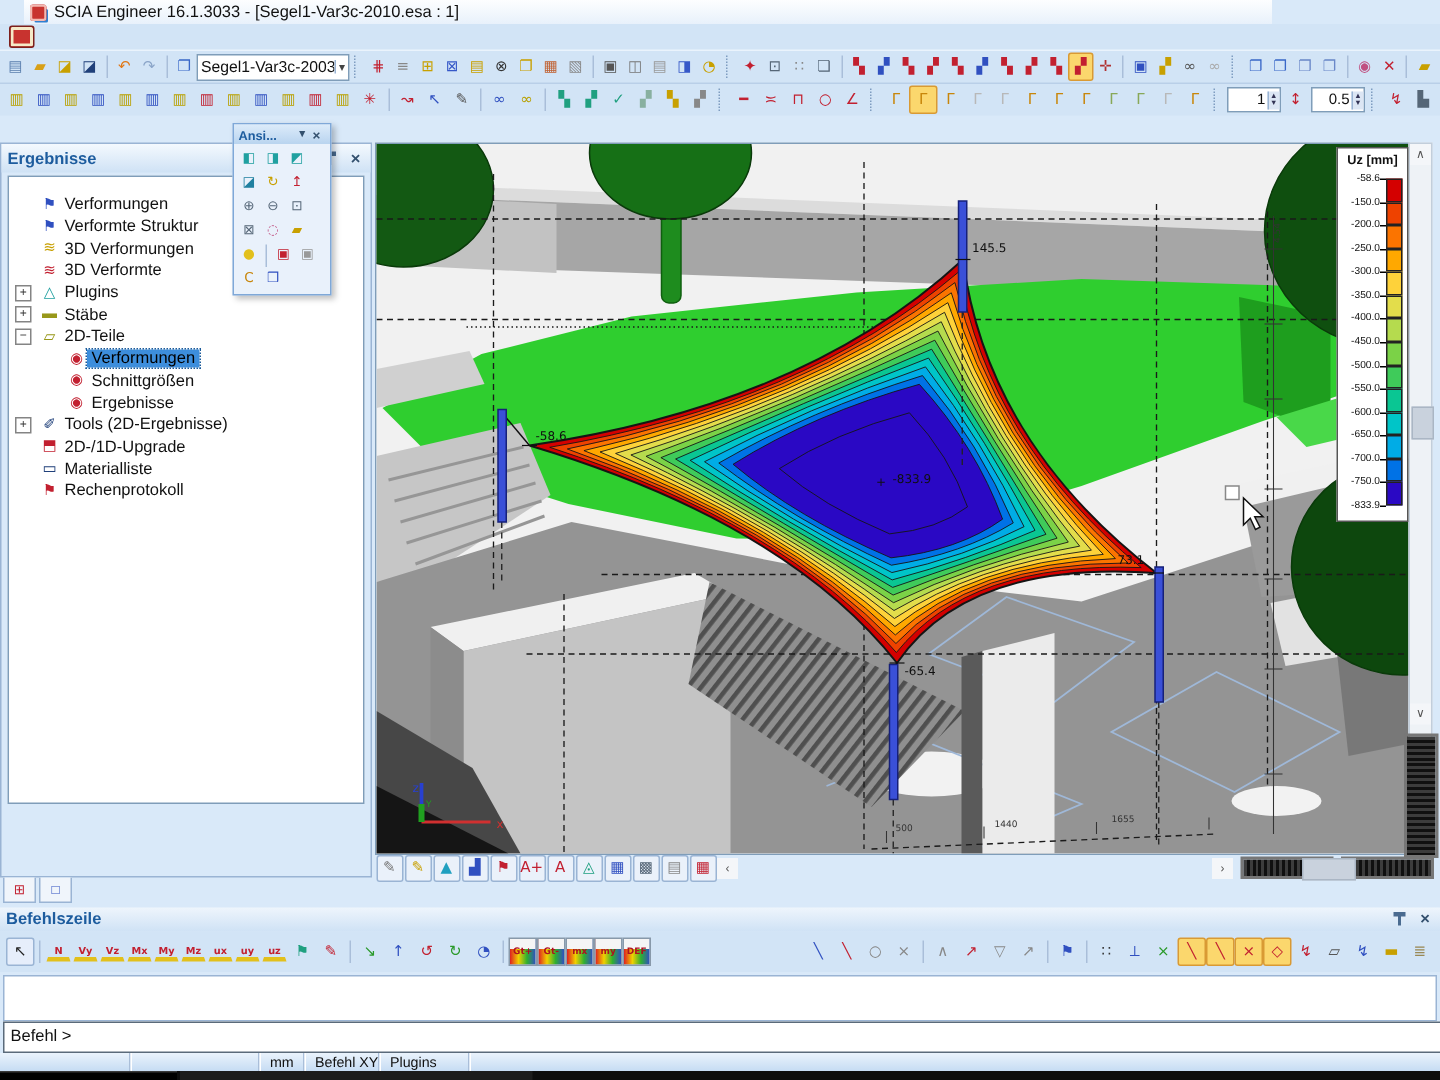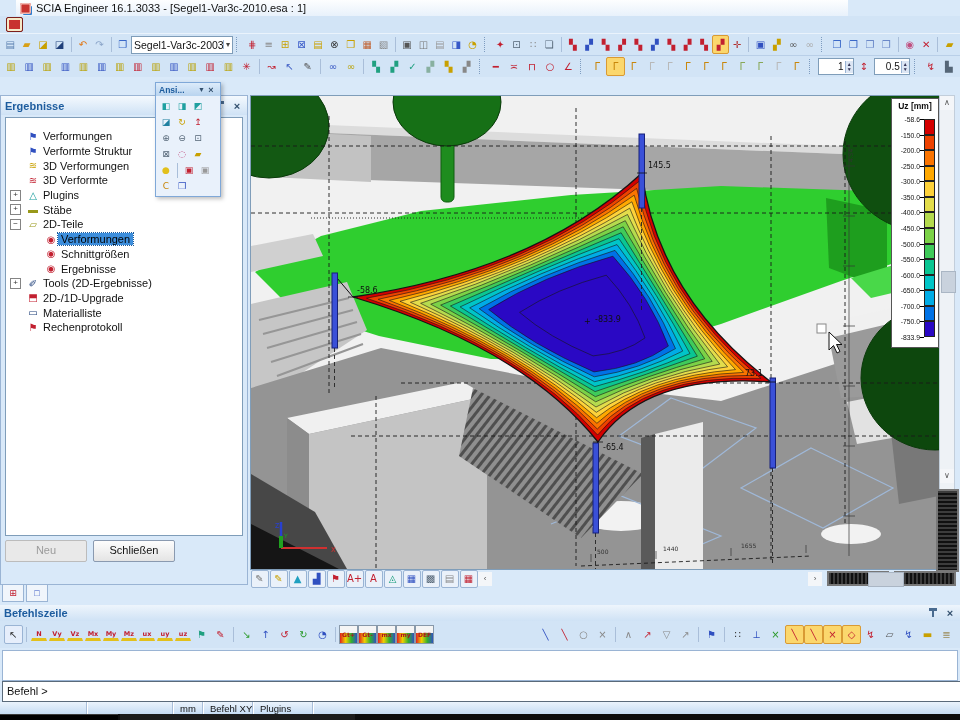--- a/index.html
+++ b/index.html
@@ -313,24 +313,20 @@
         </div>
         <div class="trow">
           <span class="ti" style="color: rgb(32, 64, 122);">▭</span>
           <span class="tl">Materialliste</span>
         </div>
         <div class="trow">
           <span class="ti" style="color: rgb(194, 32, 48);">⚑</span>
           <span class="tl">Rechenprotokoll</span>
         </div>
       </div>
-  </div>
-  <div id="lp-buttons">
-    <span class="btn disabled">Neu</span>
-    <span class="btn">Schließen</span>
   </div>
 </div>
 <div class="abs" id="panel-tabs">
   <span class="ptab" style="color:#c22030;">⊞</span>
   <span class="ptab" style="color:#3050c0;">□</span>
 </div>
 
 <div class="abs" id="ansi">
   <div id="ansi-title">
     <span>Ansi...</span>

